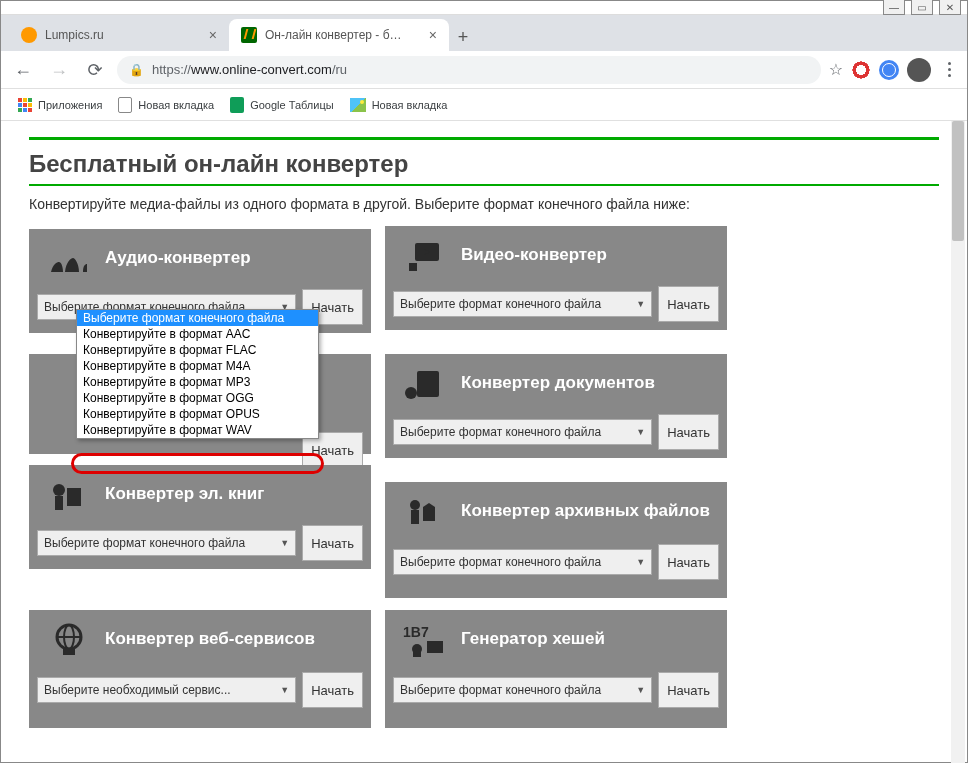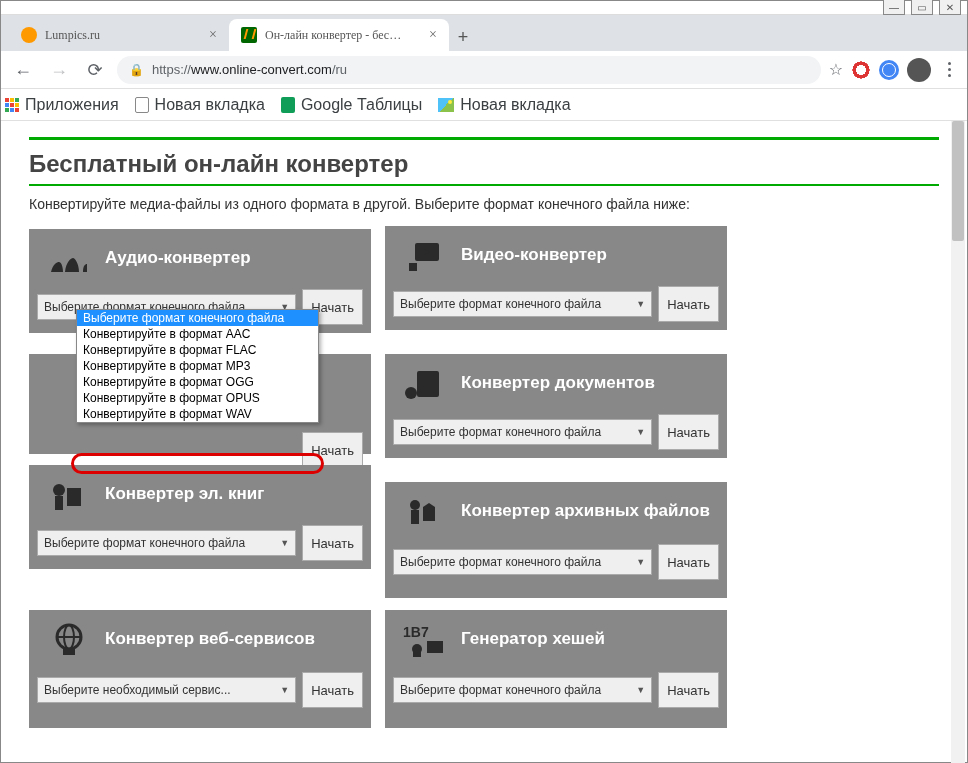--- a/index.html
+++ b/index.html
@@ -4,21 +4,21 @@
 <style>
 * { box-sizing: border-box; margin: 0; padding: 0; }
 body { font-family: Arial, sans-serif; background: #fff; width: 968px; height: 763px; overflow: hidden; position: relative; }
 
 .win-frame { border: 1px solid #888; width: 968px; height: 763px; background: #fff; position: relative; }
 .win-titlebar { height: 14px; background: #fff; border-bottom: 1px solid #ddd; position: relative; }
 .win-btns { position: absolute; right: 6px; top: -2px; display: flex; gap: 6px; }
 .win-btn { width: 22px; height: 16px; border: 1px solid #888; background: #f0f0f0; font-size: 10px; display: flex; align-items: center; justify-content: center; color: #555; }
 
 .tab-strip { height: 36px; background: #dee1e6; display: flex; align-items: flex-end; padding: 0 8px; }
-.tab { height: 32px; background: #dee1e6; border-radius: 8px 8px 0 0; padding: 0 12px; display: flex; align-items: center; gap: 8px; font-size: 12px; color: #555; width: 220px; cursor: pointer; font-family: Liberation Serif, serif; }
+.tab { height: 32px; background: #dee1e6; border-radius: 8px 8px 0 0; padding: 0 12px; display: flex; align-items: center; gap: 8px; font-size: 12px; color: #555; width: 220px; cursor: pointer; }
 .tab.active { background: #fff; }
 .tab .favicon { width: 16px; height: 16px; border-radius: 50%; background: #f90; flex-shrink: 0; }
 .tab.active .favicon { background: #060; border-radius: 2px; position: relative; }
 .tab.active .favicon::after { content: ""; position: absolute; left: 4px; top: 2px; width: 6px; height: 10px; border: 2px solid #f90; border-width: 0 2px 0 2px; transform: skewX(-15deg); }
 .tab .close { margin-left: auto; color: #666; font-size: 14px; }
 .newtab { width: 28px; height: 28px; display: flex; align-items: center; justify-content: center; font-size: 18px; color: #555; cursor: pointer; }
 
 .addr-bar { height: 38px; background: #fff; display: flex; align-items: center; padding: 0 8px; gap: 8px; border-bottom: 1px solid #e0e0e0; }
 .nav-btn { width: 28px; height: 28px; display: flex; align-items: center; justify-content: center; color: #5f6368; font-size: 18px; cursor: pointer; border-radius: 50%; }
 .addr-input { flex: 1; height: 28px; background: #f1f3f4; border-radius: 14px; display: flex; align-items: center; padding: 0 12px; gap: 8px; font-size: 13px; color: #333; }
@@ -28,21 +28,21 @@
 .url-path { color: #5f6368; }
 .star { color: #5f6368; font-size: 16px; cursor: pointer; }
 .ext-icon { width: 20px; height: 20px; border-radius: 50%; cursor: pointer; }
 .ext-o { background: radial-gradient(circle, #fff 35%, #d33 36%, #d33 60%, transparent 61%); }
 .ext-globe { background: #4285f4; position: relative; }
 .ext-globe::after { content: ""; position: absolute; inset: 3px; border: 1px solid #fff; border-radius: 50%; }
 .avatar { width: 24px; height: 24px; border-radius: 50%; background: #555; cursor: pointer; }
 .menu-dots { width: 20px; display: flex; flex-direction: column; align-items: center; gap: 3px; cursor: pointer; }
 .menu-dots span { width: 3px; height: 3px; background: #5f6368; border-radius: 50%; }
 
-.bm-bar { height: 32px; display: flex; padding: 0 4px; gap: 16px; font-size: 16px; color: #3c4043; border-bottom: 1px solid #e0e0e0; }
+.bm-bar { height: 32px; display: flex; padding: 0 17px; gap: 16px; font-size: 11px; color: #3c4043; border-bottom: 1px solid #e0e0e0; }
 .bm { display: flex; align-items: center; gap: 6px; cursor: pointer; }
 .bm-apps { display: grid; grid-template-columns: repeat(3,4px); grid-template-rows: repeat(3,4px); gap: 1px; }
 .bm-apps span:nth-child(1){background:#ea4335}.bm-apps span:nth-child(2){background:#fbbc04}.bm-apps span:nth-child(3){background:#34a853}.bm-apps span:nth-child(4){background:#4285f4}.bm-apps span:nth-child(5){background:#ea4335}.bm-apps span:nth-child(6){background:#fbbc04}.bm-apps span:nth-child(7){background:#34a853}.bm-apps span:nth-child(8){background:#4285f4}.bm-apps span:nth-child(9){background:#ea4335}
 .bm-file { width:14px; height:16px; border:1px solid #888; border-radius:2px; }
 .bm-sheets { width:14px; height:16px; background:#0f9d58; border-radius:2px; }
 .bm-pic { width:16px; height:14px; background:linear-gradient(135deg,#4fc3f7 50%,#8bc34a 50%); position:relative; }
 .bm-pic::after{content:"";position:absolute;top:2px;right:2px;width:4px;height:4px;background:#ffeb3b;border-radius:50%}
 
 .content-wrap { position: relative; height: calc(763px - 14px - 36px - 38px - 32px); overflow: hidden; }
 .scrollbar { position: absolute; right: 2px; top: 0; width: 14px; height: 100%; background: #f1f1f1; }
@@ -299,20 +299,21 @@
           </div>
         </div>
       </div>
     </div>
   </div>
 
   <div class="dropdown">
     <div class="dd-item sel-hl">Выберите формат конечного файла</div>
     <div class="dd-item">Конвертируйте в формат AAC</div>
     <div class="dd-item">Конвертируйте в формат FLAC</div>
+    <div class="dd-item">Конвертируйте в формат M4A</div>
     <div class="dd-item">Конвертируйте в формат MP3</div>
     <div class="dd-item">Конвертируйте в формат OGG</div>
     <div class="dd-item">Конвертируйте в формат OPUS</div>
     <div class="dd-item">Конвертируйте в формат WAV</div>
   </div>
   <div class="red-ring"></div>
 
 </div>
 
 </body></html>

